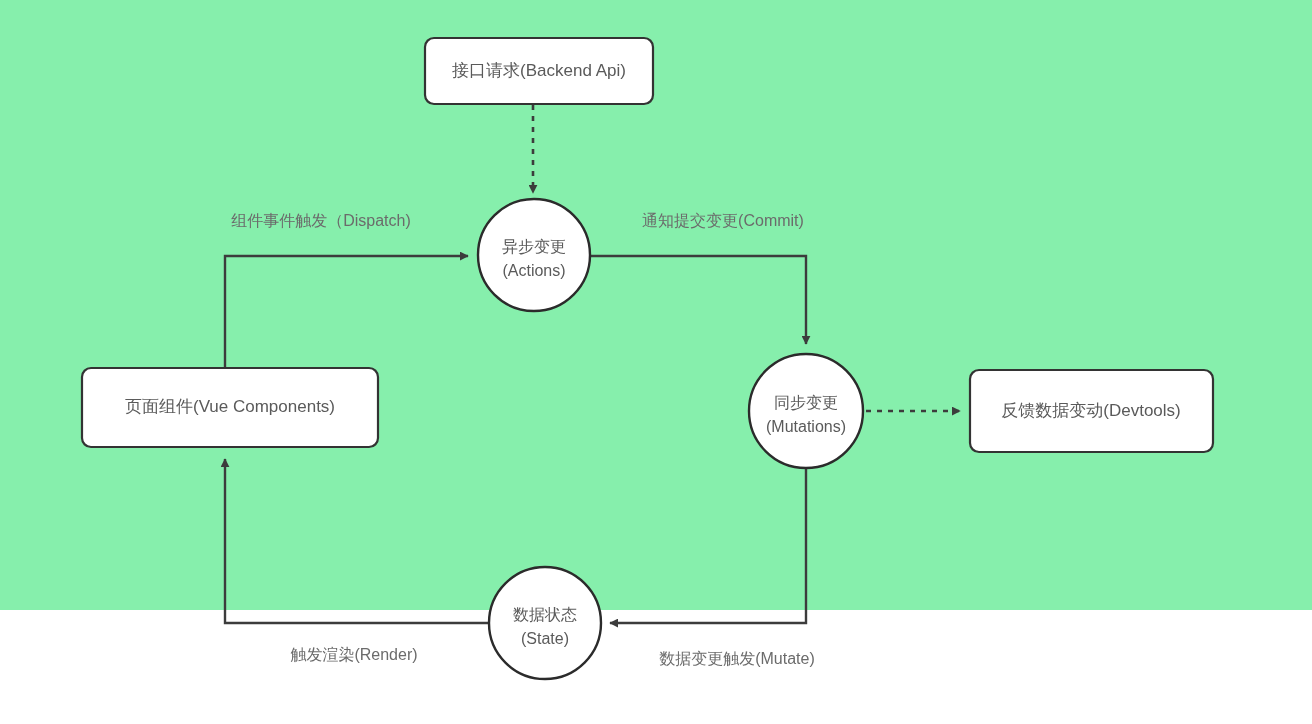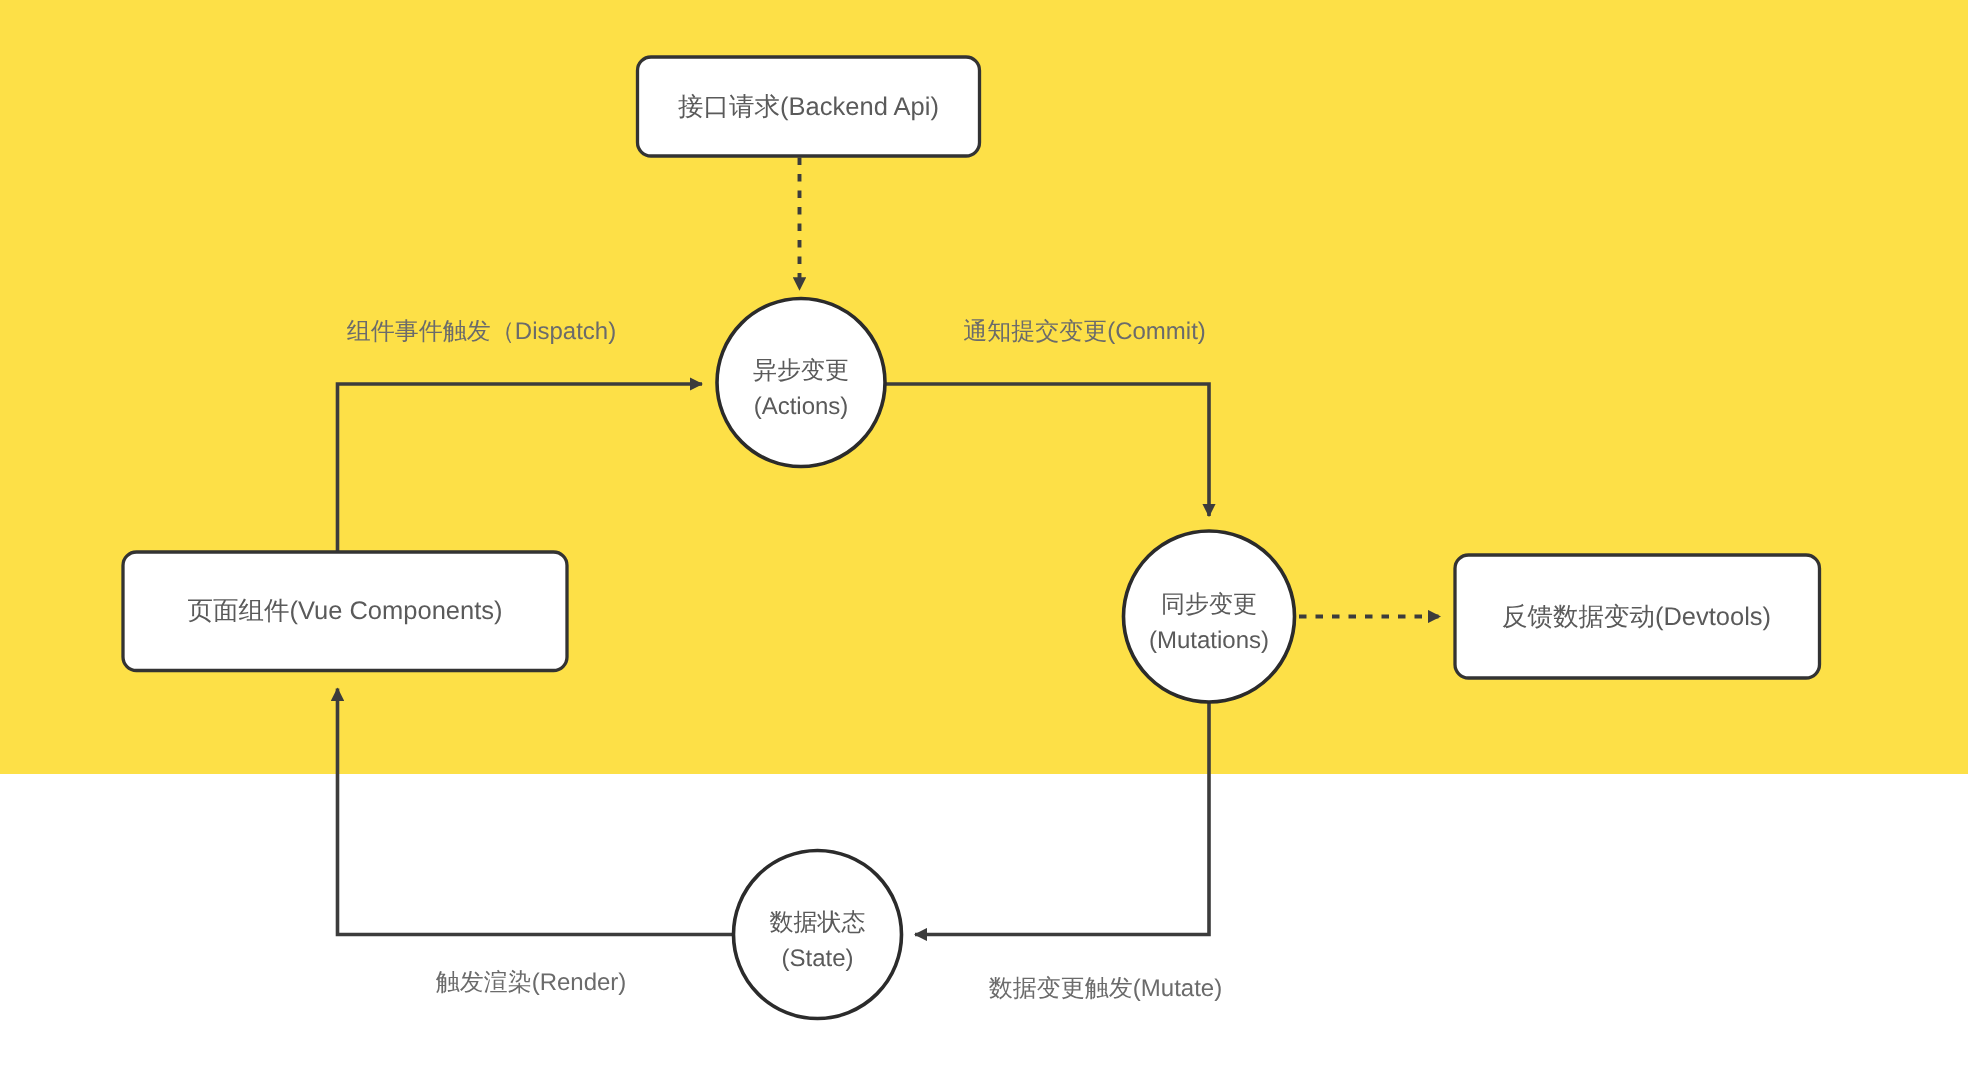--- a/index.html
+++ b/index.html
@@ -10,22 +10,22 @@
   }
   body {
     width: 1312px;
     height: 724px;
     overflow: hidden;
     font-family: "Liberation Sans", "DejaVu Sans", sans-serif;
   }
   #diagram-root {
     position: relative;
     width: 1312px;
-    height: 516px;
-    background: #fde047;
+    height: 610px;
+    background: #86efac;
   }
   svg.diagram-canvas {
     position: absolute;
     top: 0;
     left: 0;
     width: 1312px;
     height: 724px;
     display: block;
   }
   .node-shape {

